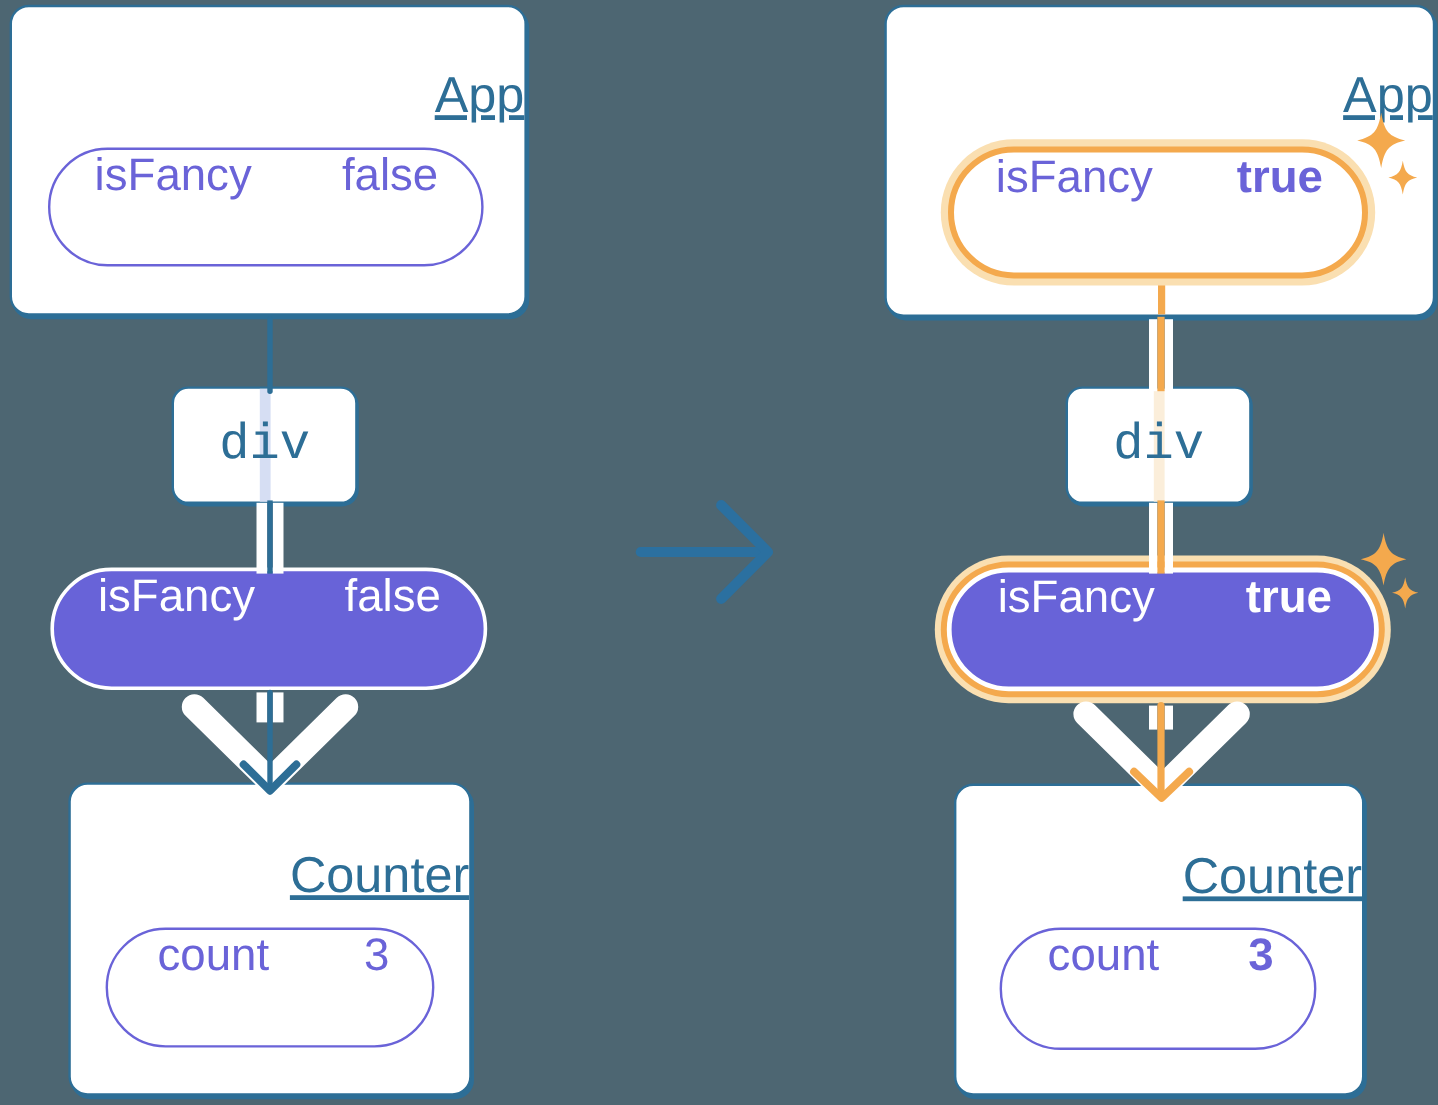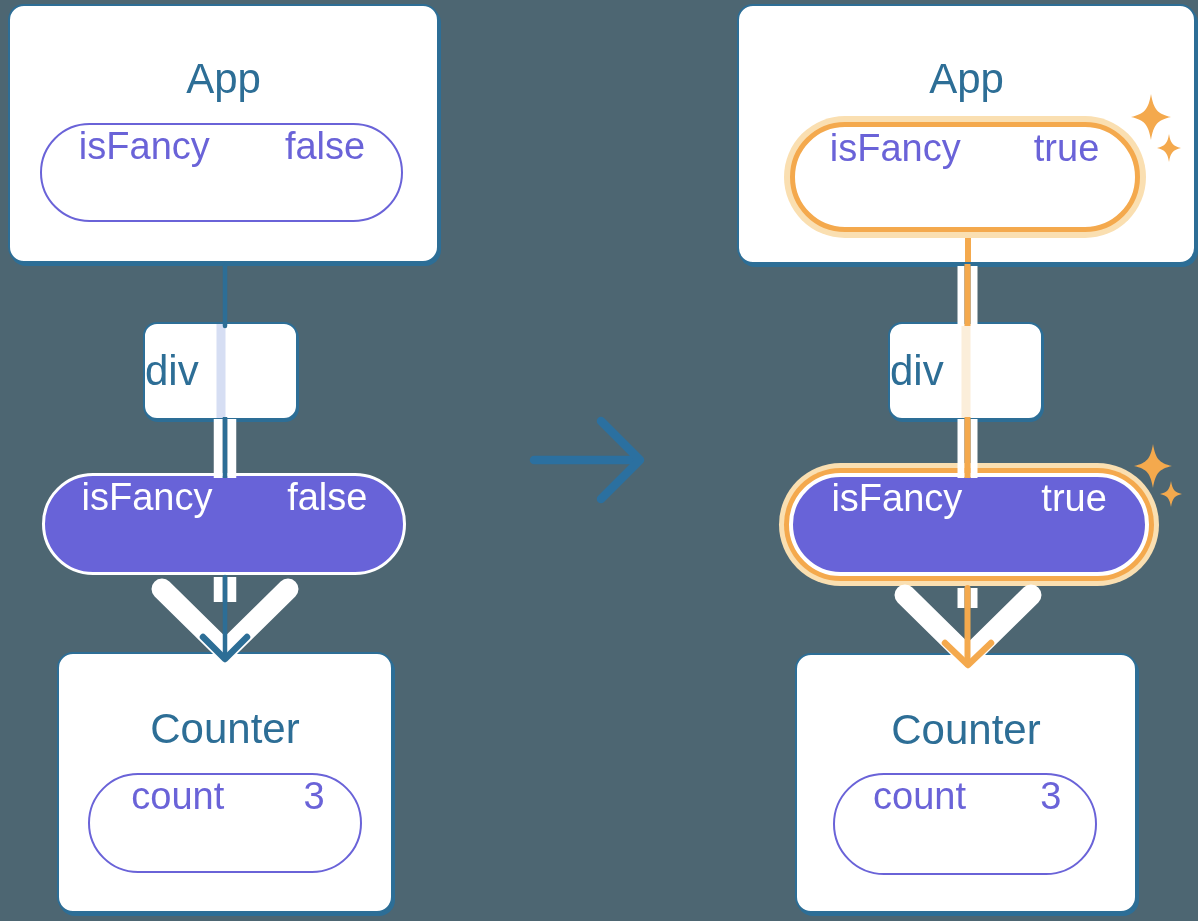--- a/index.html
+++ b/index.html
@@ -14,29 +14,29 @@
     background:var(--background);
     font-family:"Liberation Sans", sans-serif;
   }
   .card{
     position:absolute;background:var(--card);
     border:2px solid var(--line-blue);border-radius:16px;
     box-shadow:2px 3px 0 var(--line-blue);
     box-sizing:border-box;
   }
   .card-title{
-    position:absolute;left:0;right:0;text-align:center;
-    color:var(--title-text);font-size:42px;line-height:1;font-weight:400;
+    position:absolute;left:0;right:0;text-align:right;
+    color:var(--title-text);font-size:42px;line-height:1;font-weight:400;text-decoration:underline;
   }
   .box{
     position:absolute;background:var(--card);
     border:2px solid var(--line-blue);border-radius:14px;
     box-shadow:1px 2px 0 var(--line-blue);
     box-sizing:border-box;
-    display:flex;align-items:center;
+    display:flex;align-items:center;justify-content:center;font-family:Liberation Mono, monospace;
   }
   .box-label{color:var(--title-text);font-size:42px;position:relative;z-index:1}
   .thru-line{position:absolute;top:0;bottom:0;left:50%;transform:translateX(-50%);width:9px;z-index:0}
   .thru-line.lavender{background:var(--lavender-line)}
   .thru-line.cream{background:var(--cream-line)}
   .pill{
     position:absolute;display:flex;align-items:flex-start;
     border-radius:999px;box-sizing:border-box;overflow:hidden;font-size:38px;
   }
   .pill-outline{background:var(--card);border:2.5px solid var(--purple-text);color:var(--purple-text)}
@@ -48,21 +48,21 @@
   .pill-solid.highlight-solid{
     border-width:4px;
     box-shadow:0 0 0 5px var(--orange),0 0 0 10px var(--orange-glow);
   }
   .pill-key,.pill-value{display:flex;align-items:center;justify-content:center}
   .pill-key{flex:0 0 57%}
   .pill-value{flex:1 1 auto}
   .pill-count .pill-key{flex-basis:65%}
   .k59 .pill-key{flex-basis:59%}
   .pill-divider{width:2.5px;flex:0 0 2.5px}
-  .after .pill-value{font-weight:400}
+  .after .pill-value{font-weight:700}
   .inner-stem{position:absolute;width:6px;background:var(--orange)}
   #overlay{position:absolute;left:0;top:0;pointer-events:none}
   .ln-white{stroke:var(--white)}
   .ln-blue{stroke:var(--line-blue)}
   .ln-orange{stroke:var(--orange)}
   .ln-arrow{stroke:var(--arrow-blue)}
   .sparkle{fill:var(--orange)}
 </style>
 </head>
 <body>

